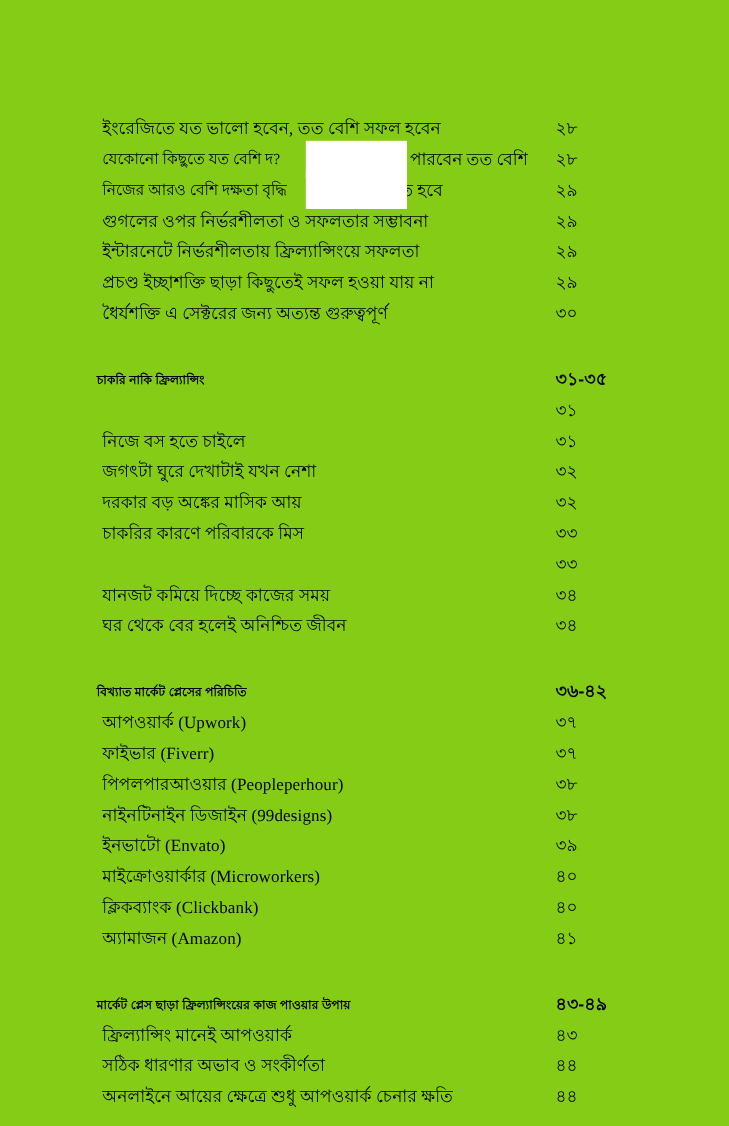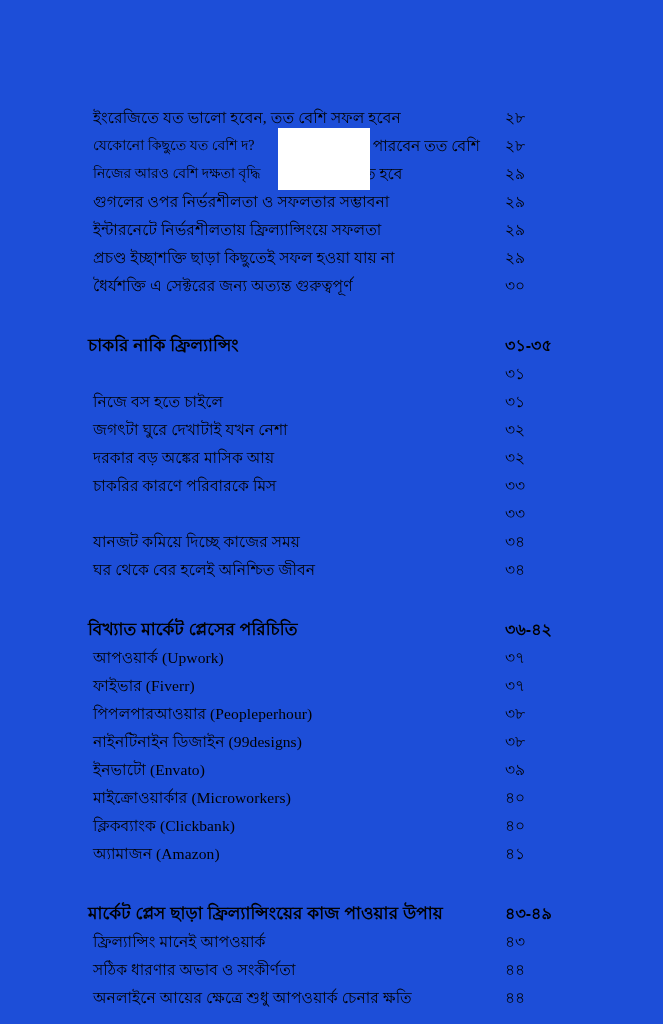--- a/index.html
+++ b/index.html
@@ -14,21 +14,21 @@
     font-family: "Liberation Serif", "DejaVu Serif", serif;
     color: #000000;
     overflow: hidden;
   }
 
   #page {
     position: absolute;
     left: 0; top: 0;
     width: 663px;
     height: 1024px;
-    background: #1d4ed8;
+    background: #84cc16;
   }
 
   .toc {
     position: absolute;
     left: 88px;
     top: 104px;
     width: 487px;
   }
 
   
@@ -44,21 +44,21 @@
     left: 5px;
     top: 0;
     font-size: 15.5px;
     letter-spacing: 0.1px;
   }
 
   .heading-title {
     position: absolute;
     left: 0px;
     top: 0;
-    font-size: 17px;
+    font-size: 11px;
     font-weight: bold;
     font-family: "Liberation Sans", "DejaVu Sans", sans-serif;
     letter-spacing: 0.1px;
   }
 
   .pagenum {
     position: absolute;
     right: 0;
     top: 0;
     width: 70px;

